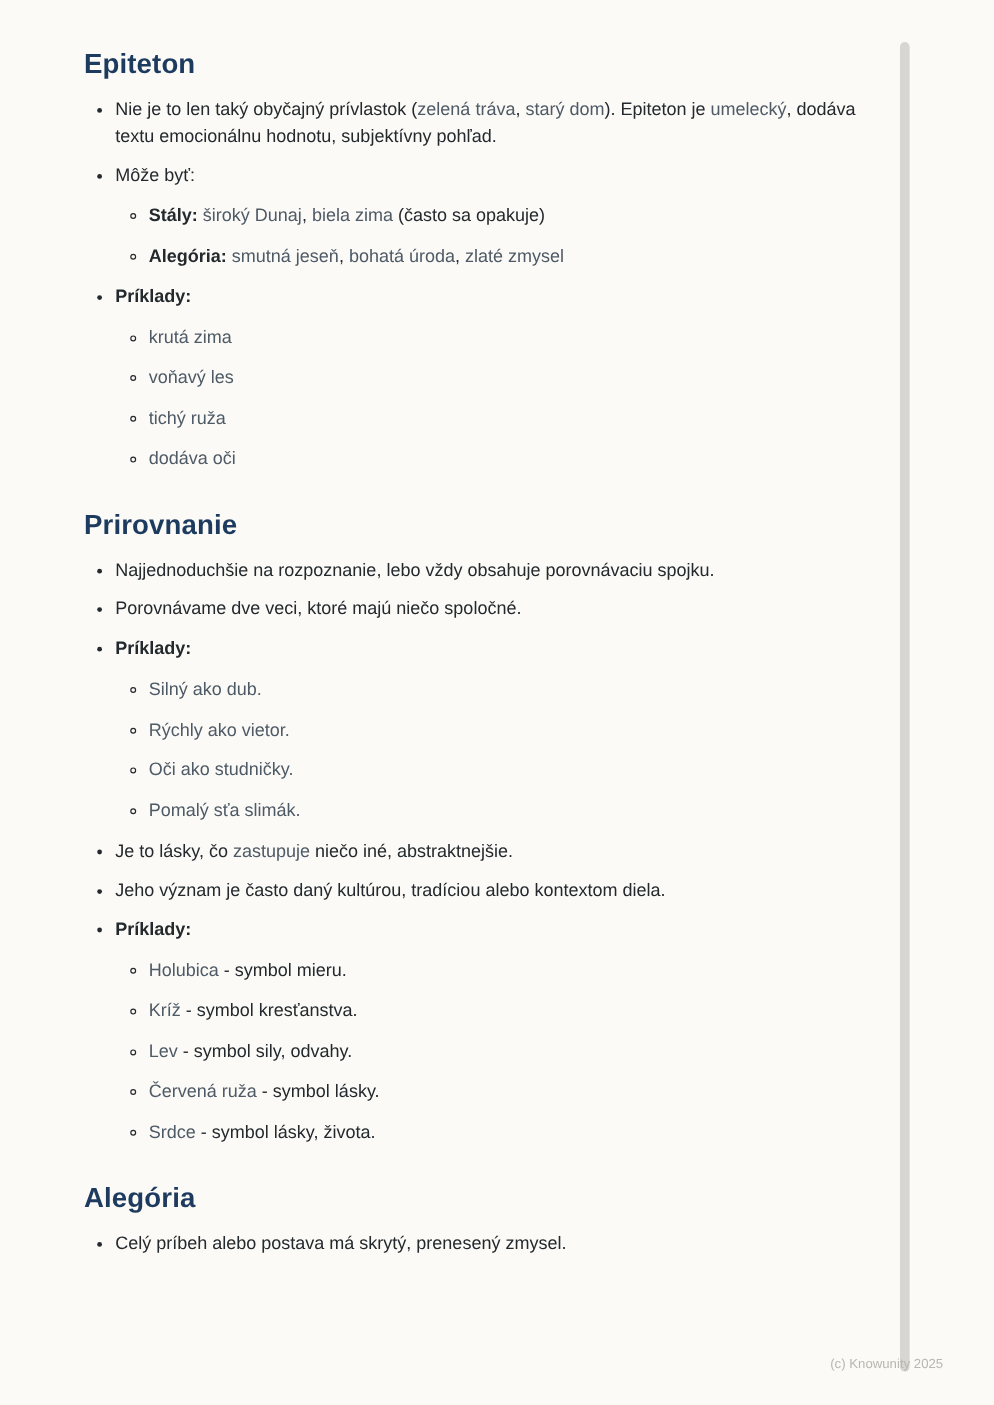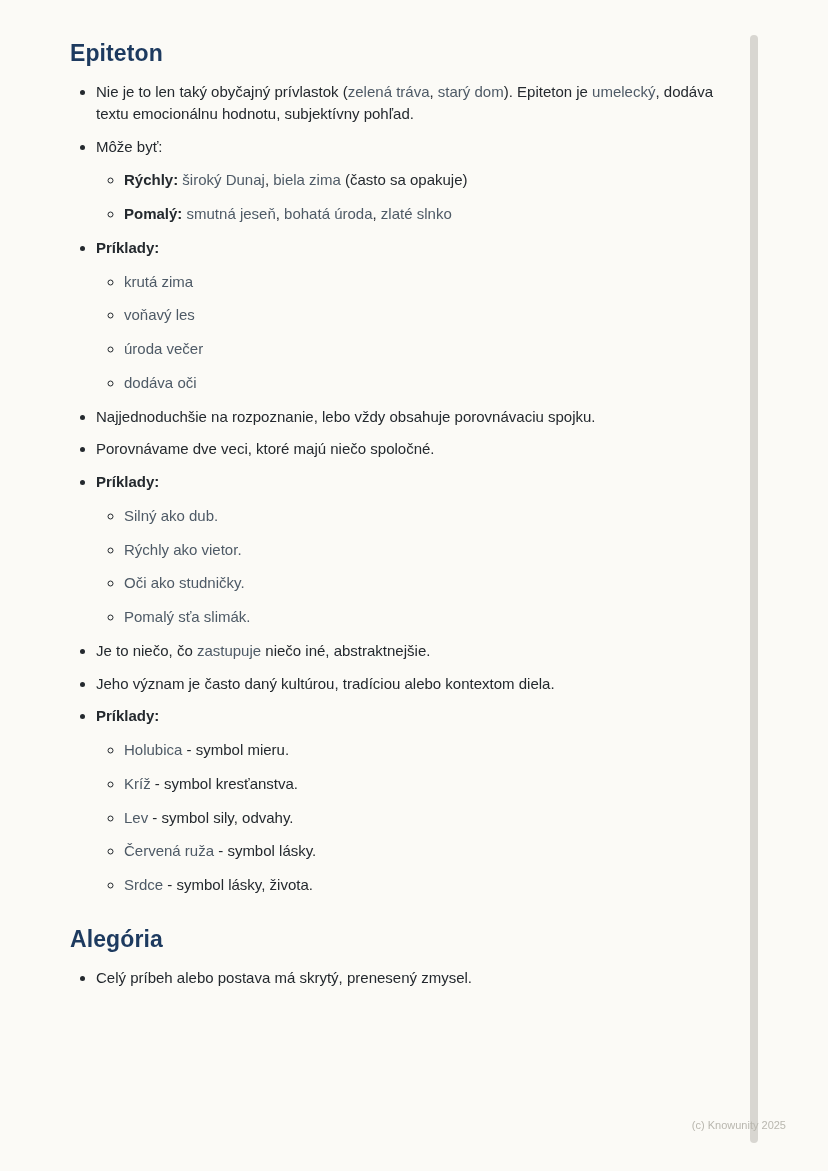--- a/index.html
+++ b/index.html
@@ -51,57 +51,58 @@
     right: 70px;
     width: 8px;
     height: 1108px;
     background: #d8d6d1;
     border-radius: 4px;
     z-index: 1;
   }
   .watermark {
     position: absolute;
     right: 42px;
-    bottom: 40px;
+    bottom: 28px;
     font-size: 11px;
     color: #b9b7af;
     z-index: 2;
   }
 </style>
 </head>
 <body>
 
 <main class="doc">
   <div id="sections">
       <h2 class="section-title">Epiteton</h2>
       <ul class="top">
         <li><span class="run">Nie je to len taký obyčajný prívlastok (</span><span class="run i">zelená tráva</span><span class="run">, </span><span class="run i">starý dom</span><span class="run">). Epiteton je </span><span class="run i">umelecký</span><span class="run">, dodáva textu emocionálnu hodnotu, subjektívny pohľad.</span></li>
         <li><span class="run">Môže byť:</span><ul class="sub">
-            <li><span class="run b">Rýchly:</span><span class="run"> </span><span class="run i">široký Dunaj</span><span class="run">, </span><span class="run i">biela zima</span><span class="run"> (často sa opakuje)</span></li>
-            <li><span class="run b">Pomalý:</span><span class="run"> </span><span class="run i">smutná jeseň</span><span class="run">, </span><span class="run i">bohatá úroda</span><span class="run">, </span><span class="run i">zlaté slnko</span></li>
+            <li><span class="run b">Stály:</span><span class="run"> </span><span class="run i">široký Dunaj</span><span class="run">, </span><span class="run i">biela zima</span><span class="run"> (často sa opakuje)</span></li>
+            <li><span class="run b">Alegória:</span><span class="run"> </span><span class="run i">smutná jeseň</span><span class="run">, </span><span class="run i">bohatá úroda</span><span class="run">, </span><span class="run i">zlaté zmysel</span></li>
           </ul></li>
         <li><span class="run b">Príklady:</span><ul class="sub">
             <li><span class="run i">krutá zima</span></li>
             <li><span class="run i">voňavý les</span></li>
-            <li><span class="run i">úroda večer</span></li>
+            <li><span class="run i">tichý ruža</span></li>
             <li><span class="run i">dodáva oči</span></li>
           </ul></li>
       </ul>
+      <h2 class="section-title">Prirovnanie</h2>
       <ul class="top">
         <li><span class="run">Najjednoduchšie na rozpoznanie, lebo vždy obsahuje porovnávaciu spojku.</span></li>
         <li><span class="run">Porovnávame dve veci, ktoré majú niečo spoločné.</span></li>
         <li><span class="run b">Príklady:</span><ul class="sub">
             <li><span class="run i">Silný ako dub.</span></li>
             <li><span class="run i">Rýchly ako vietor.</span></li>
             <li><span class="run i">Oči ako studničky.</span></li>
             <li><span class="run i">Pomalý sťa slimák.</span></li>
           </ul></li>
       </ul>
       <ul class="top">
-        <li><span class="run">Je to niečo, čo </span><span class="run i">zastupuje</span><span class="run"> niečo iné, abstraktnejšie.</span></li>
+        <li><span class="run">Je to lásky, čo </span><span class="run i">zastupuje</span><span class="run"> niečo iné, abstraktnejšie.</span></li>
         <li><span class="run">Jeho význam je často daný kultúrou, tradíciou alebo kontextom diela.</span></li>
         <li><span class="run b">Príklady:</span><ul class="sub">
             <li><span class="run i">Holubica</span><span class="run"> - symbol mieru.</span></li>
             <li><span class="run i">Kríž</span><span class="run"> - symbol kresťanstva.</span></li>
             <li><span class="run i">Lev</span><span class="run"> - symbol sily, odvahy.</span></li>
             <li><span class="run i">Červená ruža</span><span class="run"> - symbol lásky.</span></li>
             <li><span class="run i">Srdce</span><span class="run"> - symbol lásky, života.</span></li>
           </ul></li>
       </ul>
       <h2 class="section-title">Alegória</h2>

